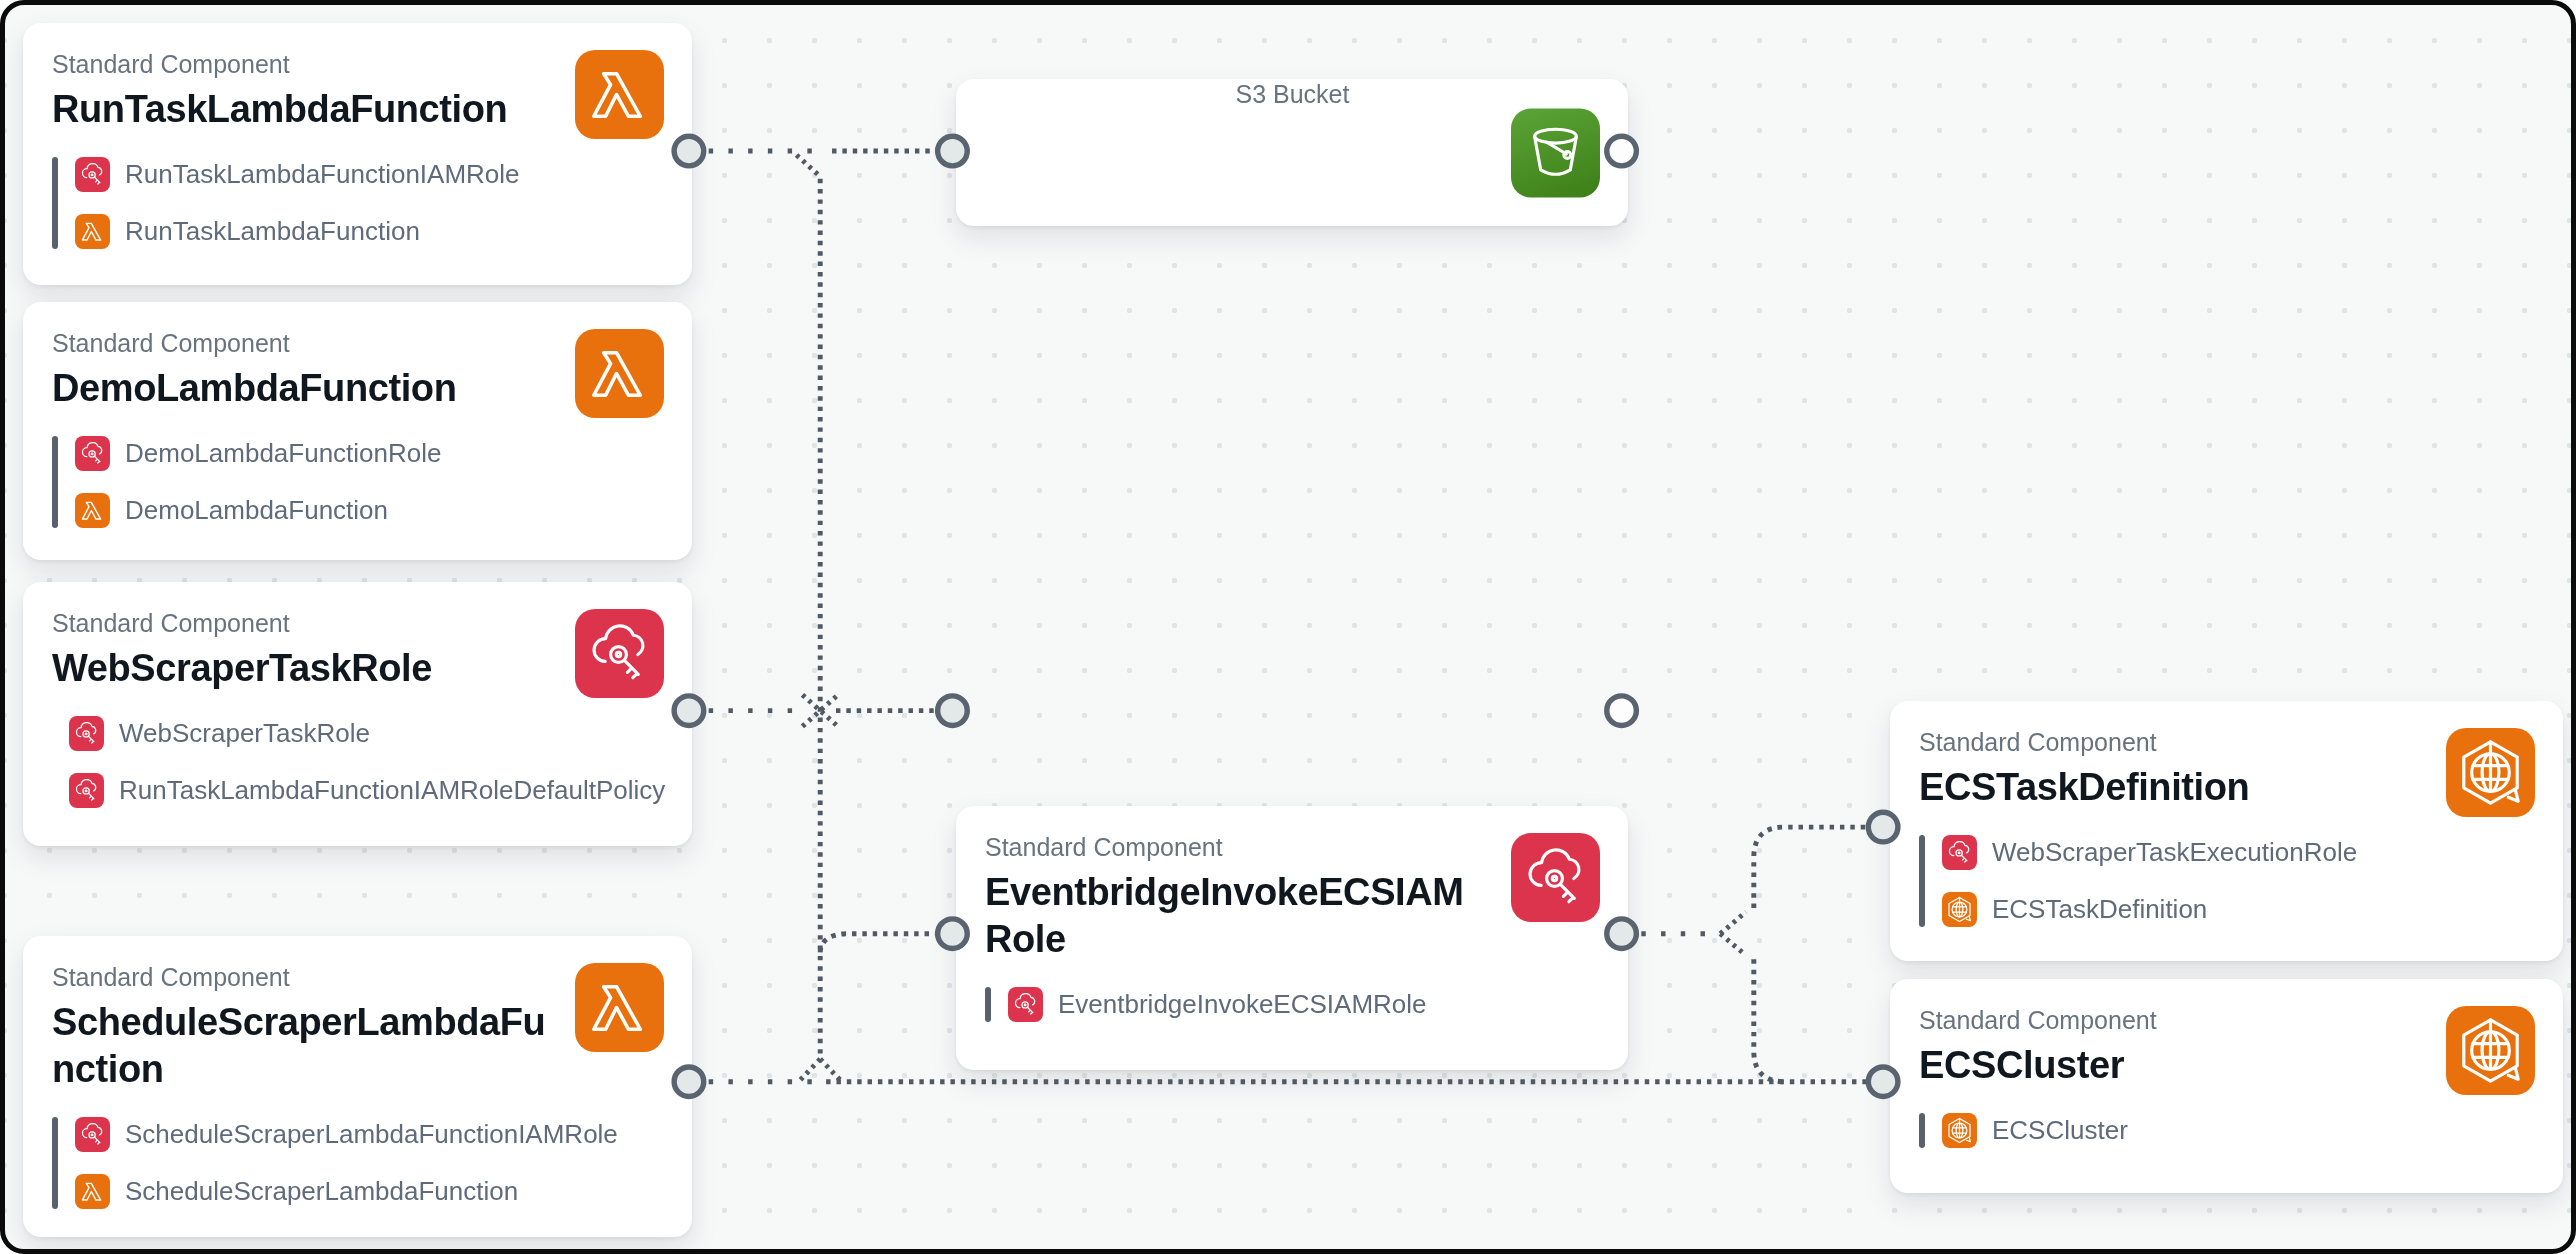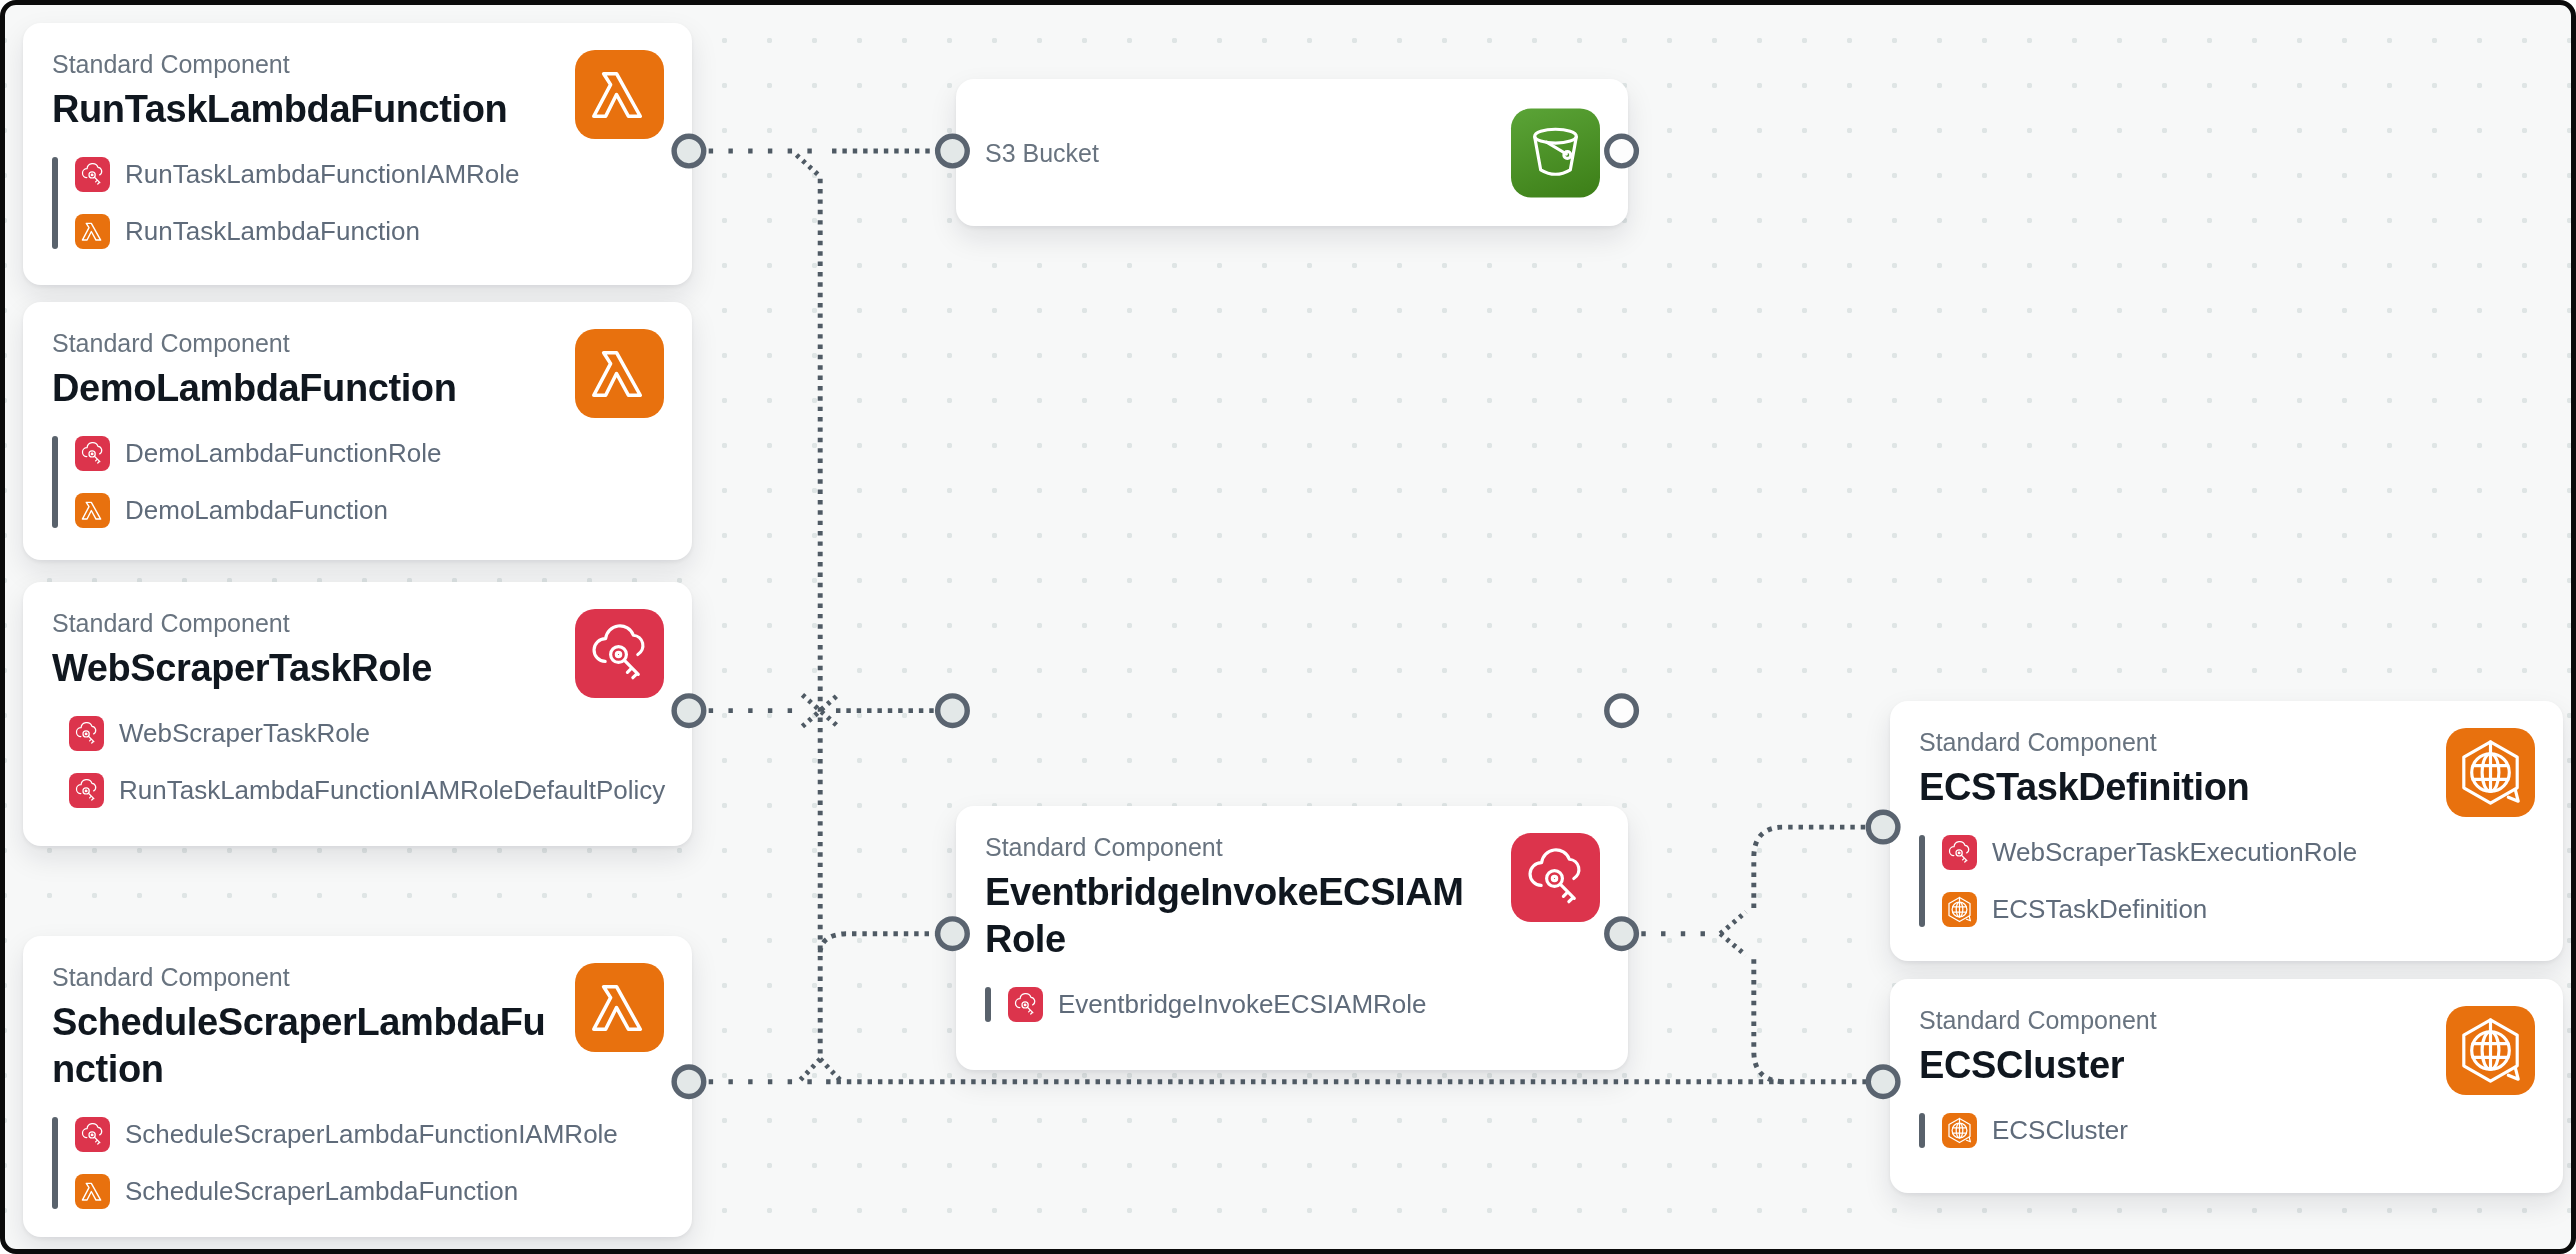--- a/index.html
+++ b/index.html
@@ -4,40 +4,40 @@
 <style>
   :root{
     --bg:#F7F8F8; --grid:#DFE5E5; --card:#FFFFFF;
     --label:#68737F; --title:#10171F; --child:#5F6B7A; --bar:#59626C;
     --line:#4F5A64; --port-stroke:#5A6470; --port-fill:#E3E8E8; --port-open:#FDFDFD;
   }
   *{box-sizing:border-box;margin:0;padding:0}
   body{background:#fff;font-family:"Liberation Sans","DejaVu Sans",sans-serif;}
   .frame{
     position:relative;width:2576px;height:1254px;overflow:hidden;
-    border:5px solid #0B0B0B;border-radius:16px;
+    border:5px solid #0B0B0B;border-radius:24px;
     background-color:var(--bg);
     background-image:radial-gradient(var(--grid) 2.6px, transparent 3px);
     background-size:45px 45px;background-position:22px 13px;
   }
   .card{
     position:absolute;background:var(--card);border-radius:18px;
     box-shadow:0 2px 4px rgba(15,23,42,.06),0 12px 28px rgba(15,23,42,.10);
     padding:26px 28px 0 29px;z-index:1;
   }
   .kind{font-size:25px;line-height:30px;color:var(--label);}
   .title{
     font-size:38px;line-height:47px;font-weight:bold;color:var(--title);
     margin-top:7px;max-width:500px;word-break:break-all;letter-spacing:-0.4px;
   }
   .big-tile{
     position:absolute;top:27px;right:28px;width:89px;height:89px;border-radius:20px;
     display:flex;align-items:center;justify-content:center;
   }
-  .card.centered{display:flex;flex-direction:column;justify-content:center;padding-top:0;}
+  .card.centered{display:flex;flex-direction:row;justify-content:center;padding-top:0;}
   .card.centered .big-tile{top:50%;transform:translateY(-50%);}
   .children{display:flex;margin-top:24px;}
   .gbar{width:6px;border-radius:3px;background:var(--bar);margin-right:17px;}
   .rows{display:flex;flex-direction:column;gap:22px;}
   .row{display:flex;align-items:center;gap:15px;}
   .sm-tile{width:35px;height:35px;border-radius:8px;flex:0 0 auto;
     display:flex;align-items:center;justify-content:center;}
   .sm-tile svg,.big-tile svg{width:100%;height:100%;display:block;}
   .child-label{font-size:26px;line-height:35px;color:var(--child);white-space:nowrap;}
   

